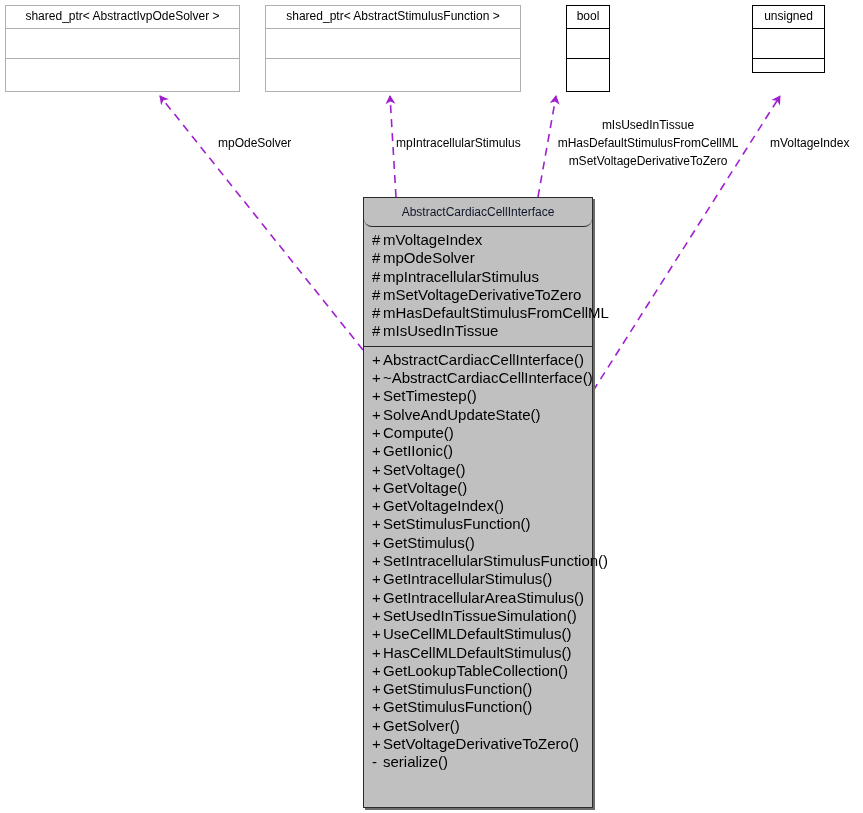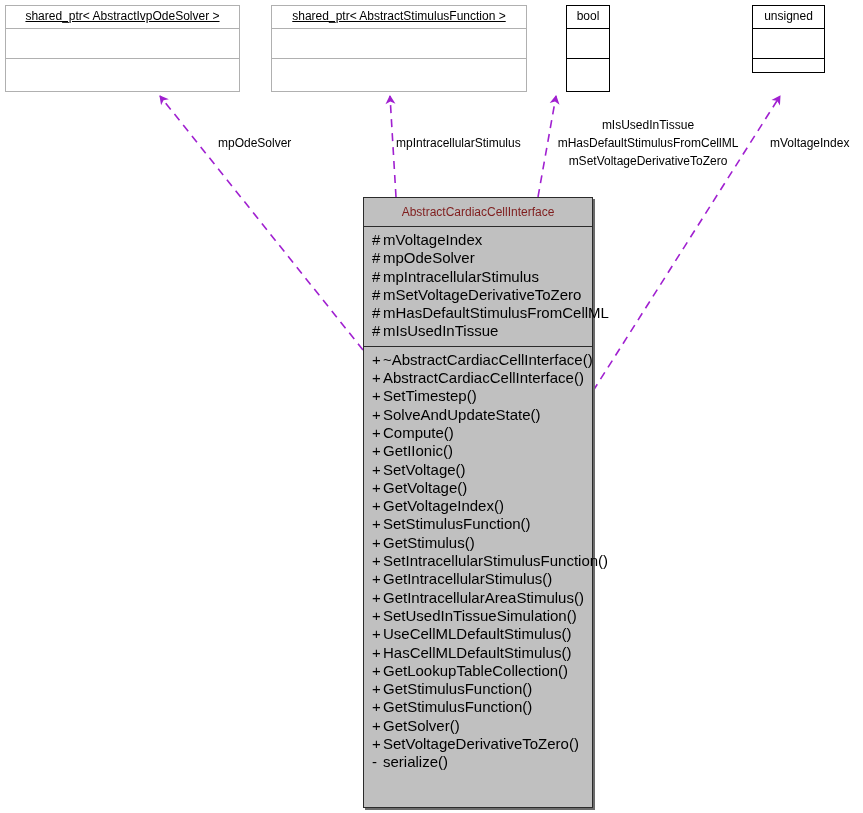--- a/index.html
+++ b/index.html
@@ -31,21 +31,20 @@
   }
 
   
   .uml-node {
     position: absolute;
     background: #ffffff;
     box-sizing: border-box;
   }
   .uml-node.gray-border {
     border: 1px solid #b0b0b0;
-    text-decoration: underline;
   }
   .uml-node.black-border {
     border: 1px solid #000000;
   }
   .uml-node .node-title {
     text-align: center;
     font-size: 12px;
     color: #000000;
     line-height: 13px;
     padding: 4px 6px 5px 6px;
@@ -79,22 +78,23 @@
     border: 1px solid #2b2b2b;
     box-sizing: border-box;
     box-shadow: 2px 2px 0 0 #6b6b6b;
   }
   #main-class .class-title {
     text-align: center;
     font-size: 12px;
     line-height: 14px;
     padding: 7px 4px 7px 4px;
     border-bottom: 1px solid #2b2b2b;
-    color: #7f1d1d;
-    box-sizing: border-box;
+    color: #0f172a;
+    box-sizing: border-box;
+    border-radius: 8px;
   }
   #main-class .class-attributes {
     border-bottom: 1px solid #2b2b2b;
     padding: 4px 0 5px 0;
     box-sizing: border-box;
   }
   #main-class .class-methods {
     padding: 4px 0 6px 0;
     box-sizing: border-box;
   }
@@ -142,21 +142,21 @@
 
     <path d="M 593 391 L 780 96" fill="none" stroke="#a020d0" stroke-width="1.6" stroke-dasharray="8,6" marker-end="url(#arrow-open)"></path>
   </svg>
 
   <div class="uml-node gray-border" style="left:5px; top:5px; width:235px; height:87px;">
     <div class="node-title">shared_ptr&lt; AbstractIvpOdeSolver &gt;</div>
     <div class="node-compartment divided" style="height:30px;"></div>
     <div class="node-compartment" style="height:30px;"></div>
   </div>
 
-  <div class="uml-node gray-border" style="left:271px; top:5px; width:256px; height:87px;">
+  <div class="uml-node gray-border" style="left:265px; top:5px; width:256px; height:87px;">
     <div class="node-title">shared_ptr&lt; AbstractStimulusFunction &gt;</div>
     <div class="node-compartment divided" style="height:30px;"></div>
     <div class="node-compartment" style="height:30px;"></div>
   </div>
 
   <div class="uml-node black-border" style="left:545px; top:5px; width:44px; height:87px;margin-left:21px;">
     <div class="node-title">bool</div>
     <div class="node-compartment divided" style="height:30px;"></div>
     <div class="node-compartment" style="height:30px;"></div>
   </div>
@@ -185,22 +185,22 @@
     <div class="class-attributes" id="attributes-compartment">
         <div class="member-row"><span class="vis">#</span><span>mVoltageIndex</span></div>
         <div class="member-row"><span class="vis">#</span><span>mpOdeSolver</span></div>
         <div class="member-row"><span class="vis">#</span><span>mpIntracellularStimulus</span></div>
         <div class="member-row"><span class="vis">#</span><span>mSetVoltageDerivativeToZero</span></div>
         <div class="member-row"><span class="vis">#</span><span>mHasDefaultStimulusFromCellML</span></div>
         <div class="member-row"><span class="vis">#</span><span>mIsUsedInTissue</span></div>
       </div>
 
     <div class="class-methods" id="methods-compartment">
+        <div class="member-row"><span class="vis">+</span><span>AbstractCardiacCellInterface()</span></div>
         <div class="member-row"><span class="vis">+</span><span>~AbstractCardiacCellInterface()</span></div>
-        <div class="member-row"><span class="vis">+</span><span>AbstractCardiacCellInterface()</span></div>
         <div class="member-row"><span class="vis">+</span><span>SetTimestep()</span></div>
         <div class="member-row"><span class="vis">+</span><span>SolveAndUpdateState()</span></div>
         <div class="member-row"><span class="vis">+</span><span>Compute()</span></div>
         <div class="member-row"><span class="vis">+</span><span>GetIIonic()</span></div>
         <div class="member-row"><span class="vis">+</span><span>SetVoltage()</span></div>
         <div class="member-row"><span class="vis">+</span><span>GetVoltage()</span></div>
         <div class="member-row"><span class="vis">+</span><span>GetVoltageIndex()</span></div>
         <div class="member-row"><span class="vis">+</span><span>SetStimulusFunction()</span></div>
         <div class="member-row"><span class="vis">+</span><span>GetStimulus()</span></div>
         <div class="member-row"><span class="vis">+</span><span>SetIntracellularStimulusFunction()</span></div>

